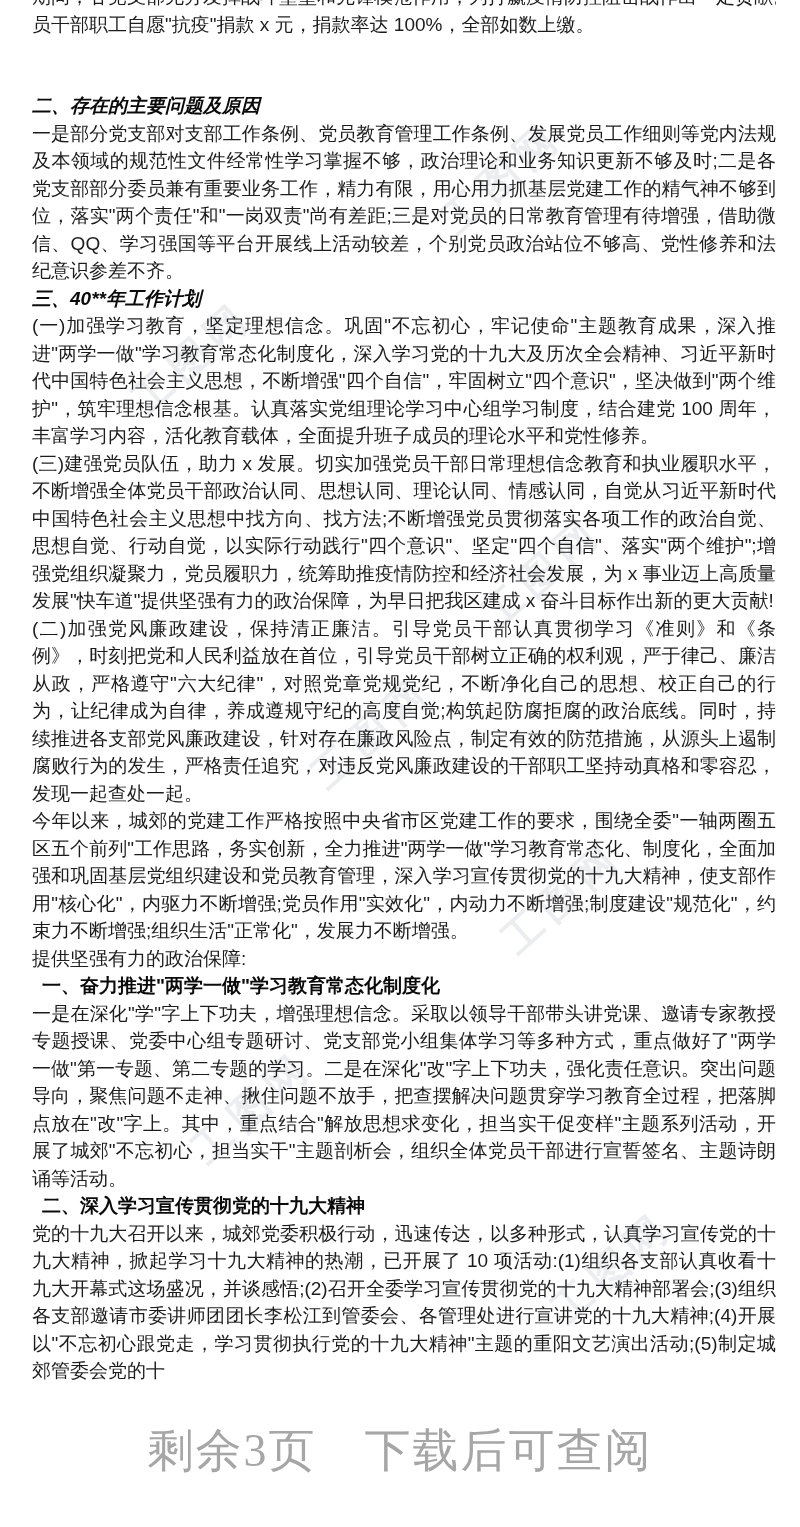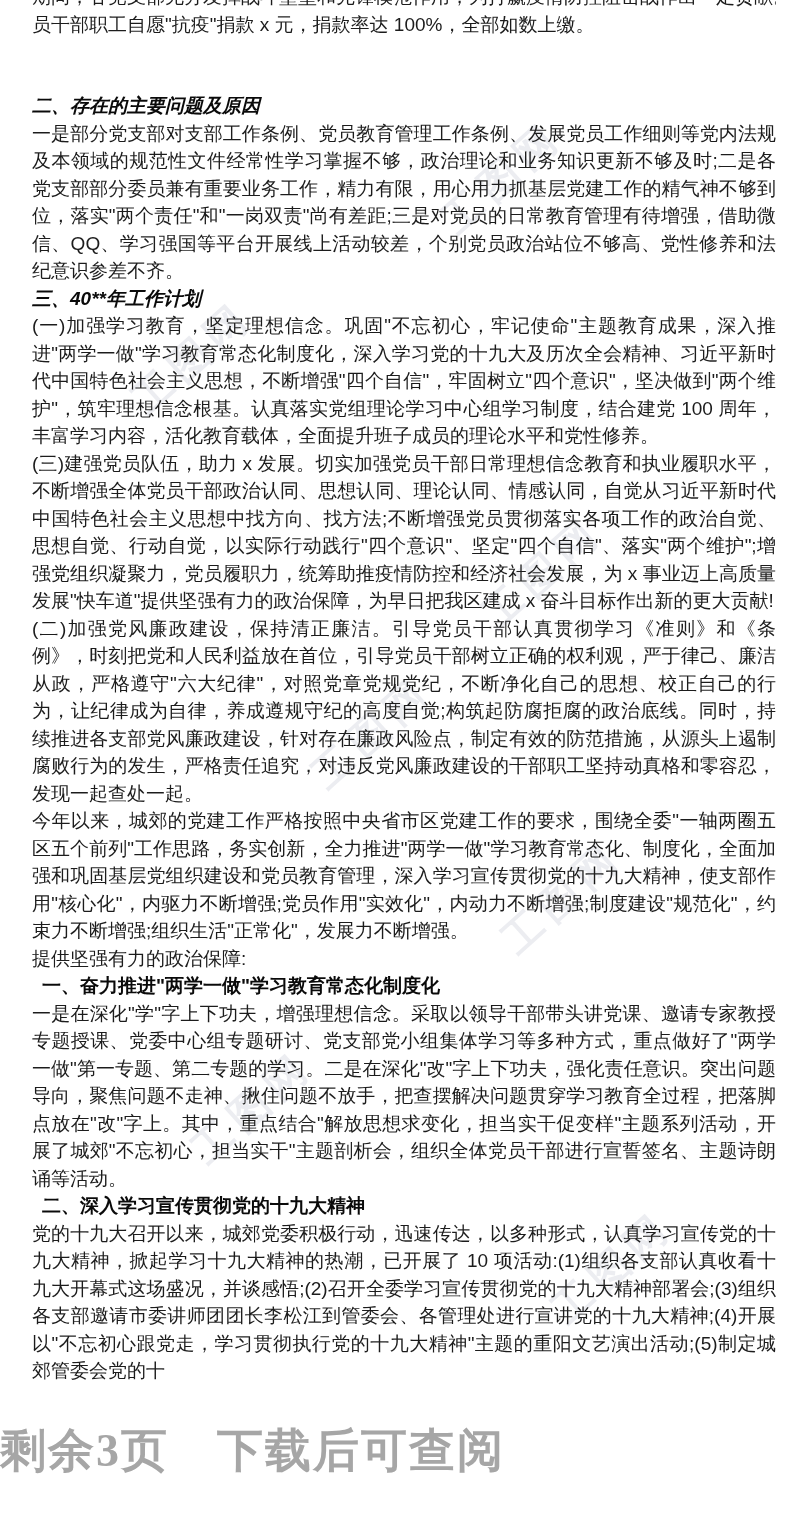--- a/index.html
+++ b/index.html
@@ -37,22 +37,23 @@
   .clip-line { white-space: nowrap; overflow: hidden; }
   .para-gap { height: 54px; }
   .heading { font-weight: bold; color: #0a0a0a; font-style: italic; }
   .heading-sub { font-weight: bold; color: #0a0a0a; padding-left: 10px; }
   
   .footer-banner {
     position: absolute;
     left: 0; right: 0;
     top: 1420px;
     z-index: 1;
+    text-align: center;
     font-family: "Liberation Serif", serif;
-    font-weight: bold;
+    font-weight: normal;
     font-size: 46px;
     color: #a6a6a6;
     letter-spacing: 2px;
   }
   .footer-banner .remaining { margin-right: 48px; }
 </style>
 </head>
 <body>
 
 <div class="page">

